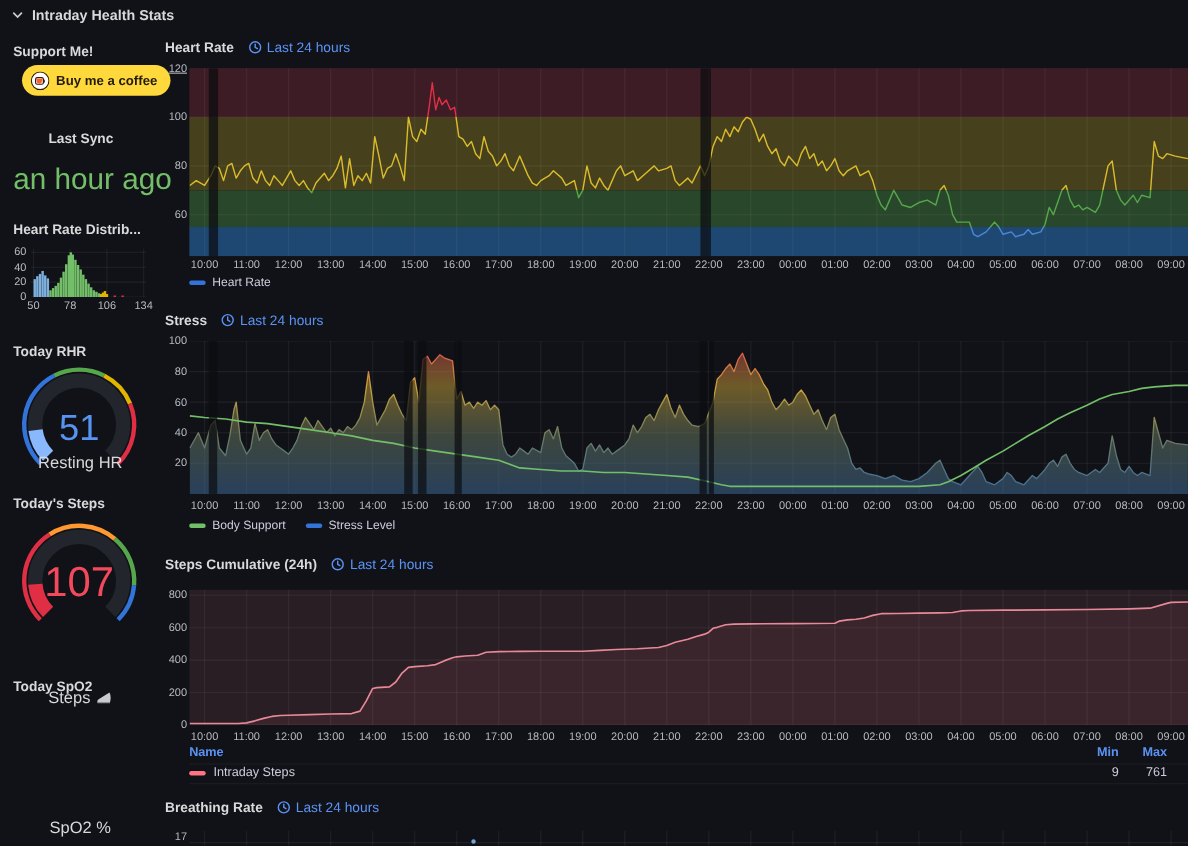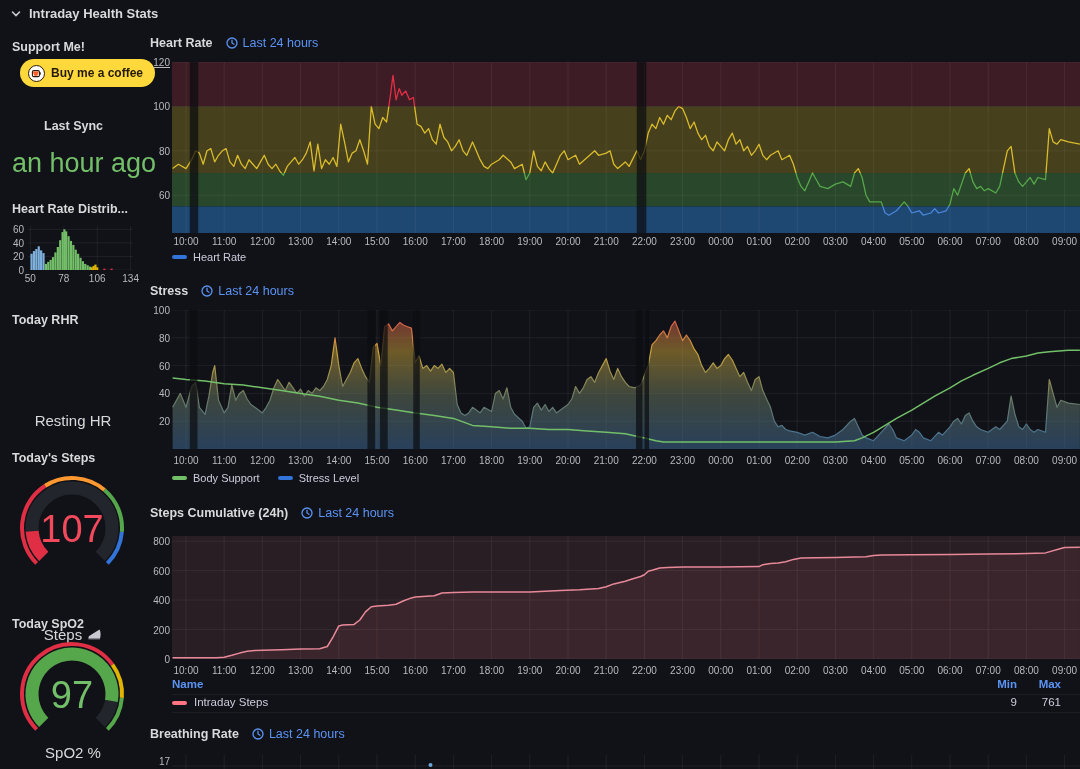--- a/index.html
+++ b/index.html
@@ -103,20 +103,31 @@
       <span class="ylab" style="left: -8px; top: 11.9231px; width: 20px;">40</span>
       <span class="ylab" style="left: -8px; top: 25.4615px; width: 20px;">20</span>
       <span class="ylab" style="left: -8px; top: 39px; width: 20px;">0</span>
       <span class="xlab" style="left: 1.38636px; top: 47px;">50</span>
       <span class="xlab" style="left: 34.7955px; top: 47px;">78</span>
       <span class="xlab" style="left: 68.2045px; top: 47px;">106</span>
       <span class="xlab" style="left: 101.614px; top: 47px;">134</span>
     </div>
 
 <div class="abs ptitle" style="top:313px;left:12px;">Today RHR</div>
+<div class="abs" style="top:332px;left:14px;">
+      <svg width="116" height="96" viewBox="0 0 116 96">
+        <path d="M 22.64 89.36 A 50 50 0 0 1 35.30 9.45" fill="none" stroke="#3274d9" stroke-width="4"></path>
+        <path d="M 35.30 9.45 A 50 50 0 0 1 80.70 9.45" fill="none" stroke="#56a64b" stroke-width="4"></path>
+        <path d="M 80.70 9.45 A 50 50 0 0 1 104.19 34.87" fill="none" stroke="#e0b400" stroke-width="4"></path>
+        <path d="M 104.19 34.87 A 50 50 0 0 1 93.36 89.36" fill="none" stroke="#e02f44" stroke-width="4"></path>
+        <path d="M 29.72 82.28 A 40 40 0 1 1 86.28 82.28" fill="none" stroke="#22252b" stroke-width="13"></path>
+        <path d="M 29.72 82.28 A 40 40 0 0 1 18.32 59.01" fill="none" stroke="#8ab8ff" stroke-width="13"></path>
+        <text x="58" y="68" text-anchor="middle" fill="#5794f2" font-size="33" font-family="Liberation Sans, sans-serif" font-weight="500">51</text>
+      </svg>
+    </div>
 <div class="abs gauge-label" style="top:412px;left:6px;width:134px;">
       <span>Resting HR</span>
     </div>
 
 <div class="abs ptitle" style="top:451px;left:12px;">Today's Steps</div>
 <div class="abs" style="top:474px;left:14px;">
       <svg width="116" height="96" viewBox="0 0 116 96">
         <path d="M 22.64 89.36 A 50 50 0 0 1 31.21 11.78" fill="none" stroke="#e02f44" stroke-width="4"></path>
         <path d="M 31.21 11.78 A 50 50 0 0 1 90.47 15.98" fill="none" stroke="#ff9830" stroke-width="4"></path>
         <path d="M 90.47 15.98 A 50 50 0 0 1 107.85 57.92" fill="none" stroke="#56a64b" stroke-width="4"></path>
@@ -130,30 +141,20 @@
   <span>Steps</span>
   <span>
         <svg width="15" height="13" viewBox="0 0 15 13">
           <path d="M12.5 1.5 L4.5 6.5 C3 7.5 1.5 8 1.5 9.5 L1.5 10.5 L13 10.5 C13.8 8 14 4 12.5 1.5 Z" fill="#c9cad1"></path>
           <path d="M1.5 10.8 L13 10.8" stroke="#8a8d94" stroke-width="1.2"></path>
         </svg>
       </span>
 </div>
 
 <div class="abs ptitle" style="top:617px;left:12px;">Today SpO2</div>
-<div class="abs" style="top:640px;left:14px;">
-      <svg width="116" height="96" viewBox="0 0 116 96">
-        <path d="M 22.64 89.36 A 50 50 0 1 1 98.45 24.61" fill="none" stroke="#e02f44" stroke-width="4"></path>
-        <path d="M 98.45 24.61 A 50 50 0 0 1 107.85 57.92" fill="none" stroke="#e0b400" stroke-width="4"></path>
-        <path d="M 107.85 57.92 A 50 50 0 0 1 93.36 89.36" fill="none" stroke="#56a64b" stroke-width="4"></path>
-        <path d="M 29.72 82.28 A 40 40 0 1 1 86.28 82.28" fill="none" stroke="#22252b" stroke-width="13"></path>
-        <path d="M 29.72 82.28 A 40 40 0 1 1 97.40 60.88" fill="none" stroke="#56a64b" stroke-width="13"></path>
-        <text x="58" y="68" text-anchor="middle" fill="#73bf69" font-size="38" font-family="Liberation Sans, sans-serif" font-weight="500">97</text>
-      </svg>
-    </div>
 <div class="abs gauge-label" style="top:744px;left:6px;width:134px;">
       <span>SpO2 %</span>
     </div>
 
 <div class="abs" style="left:148px;top:0;width:932px;height:628px;">
 
   <div class="abs phead" style="top:36px;left:2px;">
     <span class="ptitle">Heart Rate</span>
     <span class="plink">
       <span>

